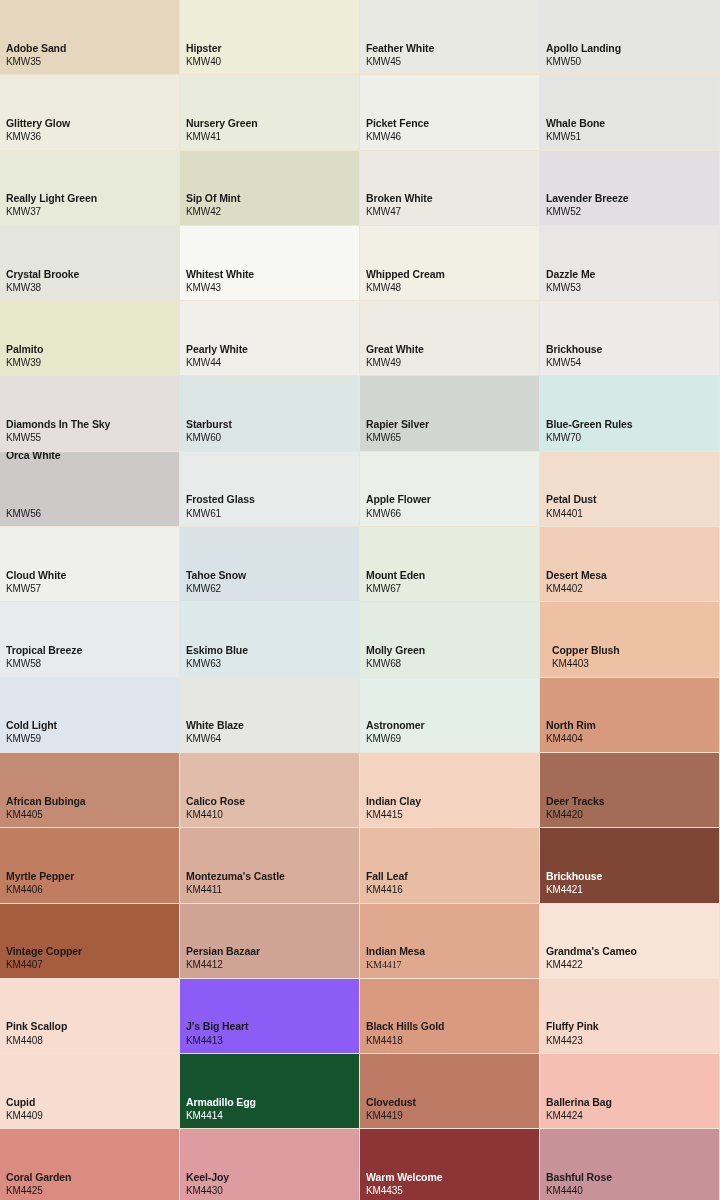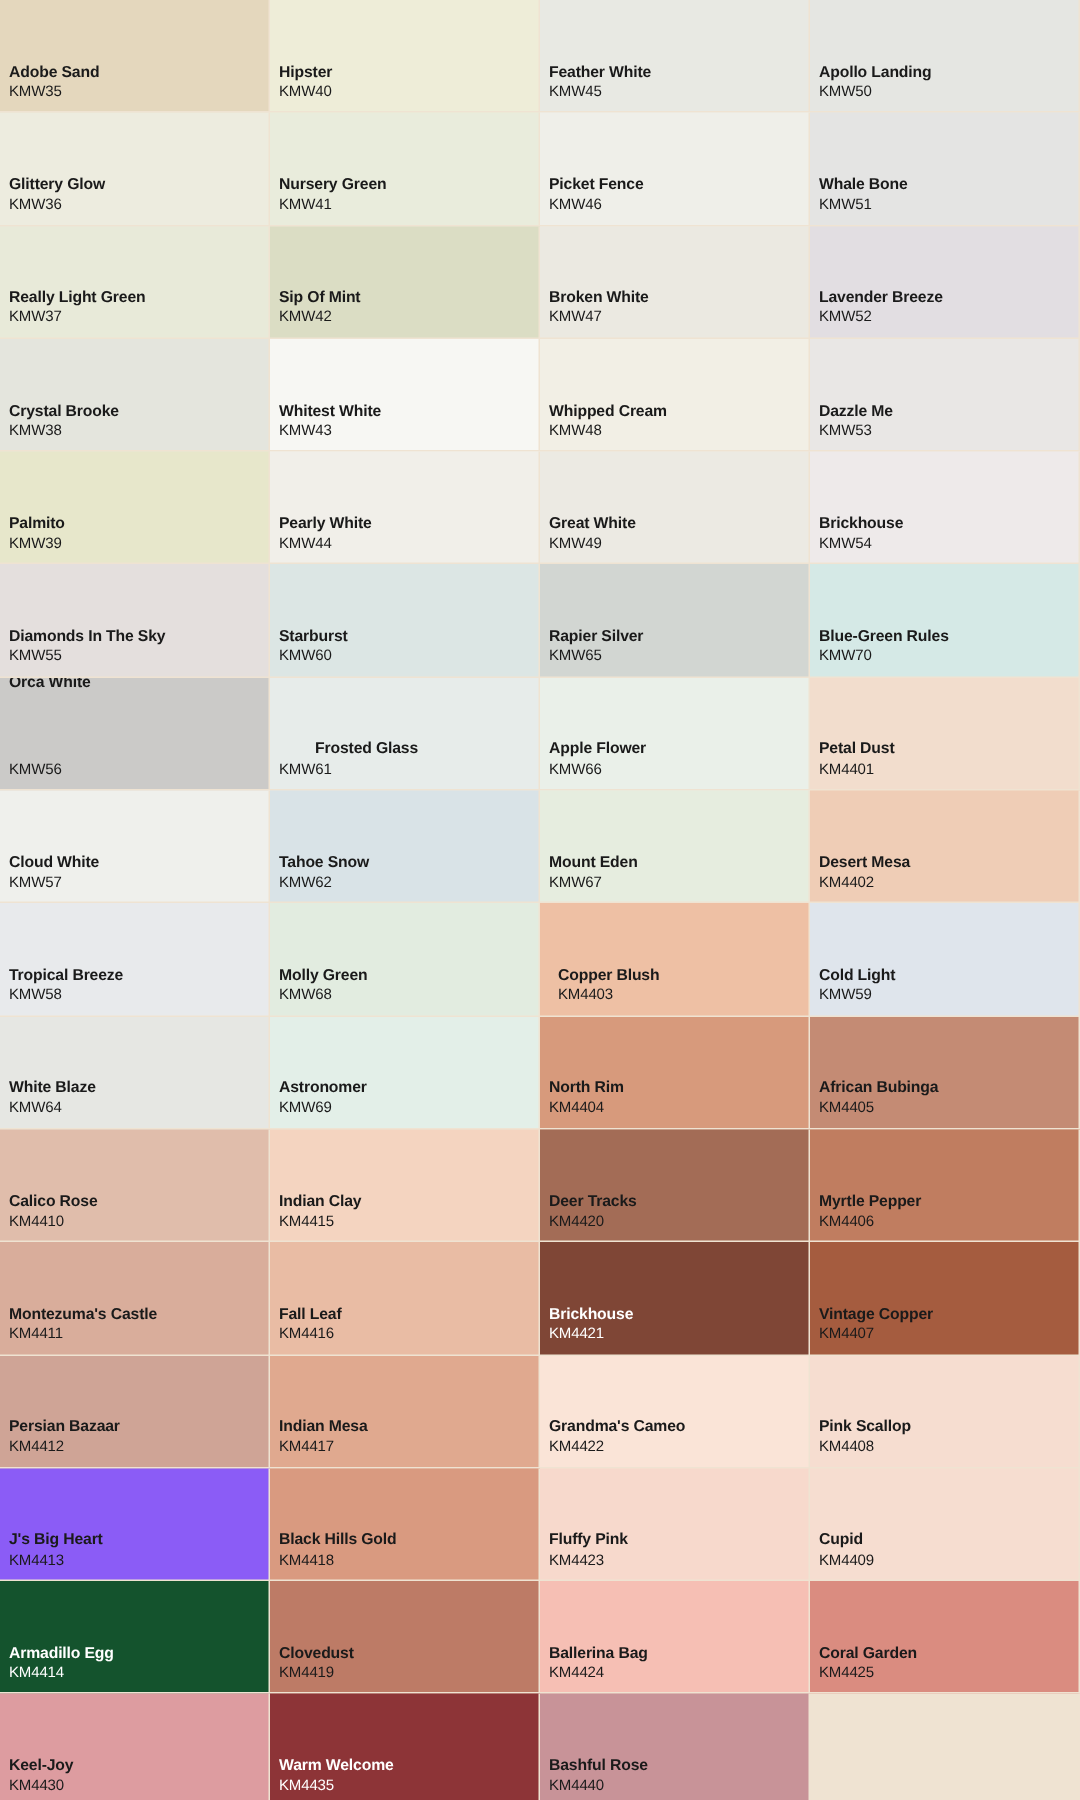--- a/index.html
+++ b/index.html
@@ -139,21 +139,21 @@
     </div>
     <div class="swatch" style="background: rgb(213, 233, 230);">
       <div class="swatch-name" style="color: rgb(26, 26, 26);">Blue-Green Rules</div>
       <div class="swatch-code" style="color: rgb(26, 26, 26);">KMW70</div>
     </div>
     <div class="swatch" style="background: rgb(203, 202, 200); gap: 44px;">
       <div class="swatch-name" style="color: rgb(26, 26, 26);">Orca White</div>
       <div class="swatch-code" style="color: rgb(26, 26, 26);">KMW56</div>
     </div>
     <div class="swatch" style="background: rgb(231, 236, 234);">
-      <div class="swatch-name" style="color: rgb(26, 26, 26); margin-left: 24px;">Frosted Glass</div>
+      <div class="swatch-name" style="color: rgb(26, 26, 26);">Frosted Glass</div>
       <div class="swatch-code" style="color: rgb(26, 26, 26);">KMW61</div>
     </div>
     <div class="swatch" style="background: rgb(234, 240, 233);">
       <div class="swatch-name" style="color: rgb(26, 26, 26);">Apple Flower</div>
       <div class="swatch-code" style="color: rgb(26, 26, 26);">KMW66</div>
     </div>
     <div class="swatch" style="background: rgb(242, 221, 205);">
       <div class="swatch-name" style="color: rgb(26, 26, 26);">Petal Dust</div>
       <div class="swatch-code" style="color: rgb(26, 26, 26);">KM4401</div>
     </div>
@@ -170,20 +170,24 @@
       <div class="swatch-code" style="color: rgb(26, 26, 26);">KMW67</div>
     </div>
     <div class="swatch" style="background: rgb(239, 205, 182);">
       <div class="swatch-name" style="color: rgb(26, 26, 26);">Desert Mesa</div>
       <div class="swatch-code" style="color: rgb(26, 26, 26);">KM4402</div>
     </div>
     <div class="swatch" style="background: rgb(232, 234, 236);">
       <div class="swatch-name" style="color: rgb(26, 26, 26);">Tropical Breeze</div>
       <div class="swatch-code" style="color: rgb(26, 26, 26);">KMW58</div>
     </div>
+    <div class="swatch" style="background: rgb(221, 232, 234);">
+      <div class="swatch-name" style="color: rgb(26, 26, 26);">Eskimo Blue</div>
+      <div class="swatch-code" style="color: rgb(26, 26, 26);">KMW63</div>
+    </div>
     <div class="swatch" style="background: rgb(226, 236, 224);">
       <div class="swatch-name" style="color: rgb(26, 26, 26);">Molly Green</div>
       <div class="swatch-code" style="color: rgb(26, 26, 26);">KMW68</div>
     </div>
     <div class="swatch" style="background: rgb(238, 192, 164); padding-left: 12px;">
       <div class="swatch-name" style="color: rgb(26, 26, 26);">Copper Blush</div>
       <div class="swatch-code" style="color: rgb(26, 26, 26);">KM4403</div>
     </div>
     <div class="swatch" style="background: rgb(223, 229, 236);">
       <div class="swatch-name" style="color: rgb(26, 26, 26);">Cold Light</div>
@@ -236,21 +240,21 @@
     <div class="swatch" style="background: rgb(165, 92, 63);">
       <div class="swatch-name" style="color: rgb(26, 26, 26);">Vintage Copper</div>
       <div class="swatch-code" style="color: rgb(26, 26, 26);">KM4407</div>
     </div>
     <div class="swatch" style="background: rgb(207, 164, 150);">
       <div class="swatch-name" style="color: rgb(26, 26, 26);">Persian Bazaar</div>
       <div class="swatch-code" style="color: rgb(26, 26, 26);">KM4412</div>
     </div>
     <div class="swatch" style="background: rgb(224, 169, 143);">
       <div class="swatch-name" style="color: rgb(26, 26, 26);">Indian Mesa</div>
-      <div class="swatch-code" style="color: rgb(26, 26, 26);">KM4417</div>
+      <div class="swatch-code" style="color: rgb(26, 26, 26); font-family: Liberation Serif, serif;">KM4417</div>
     </div>
     <div class="swatch" style="background: rgb(250, 228, 215);">
       <div class="swatch-name" style="color: rgb(26, 26, 26);">Grandma's Cameo</div>
       <div class="swatch-code" style="color: rgb(26, 26, 26);">KM4422</div>
     </div>
     <div class="swatch" style="background: rgb(246, 221, 208);">
       <div class="swatch-name" style="color: rgb(26, 26, 26);">Pink Scallop</div>
       <div class="swatch-code" style="color: rgb(26, 26, 26);">KM4408</div>
     </div>
     <div class="swatch" style="background: #8b5cf6;">

